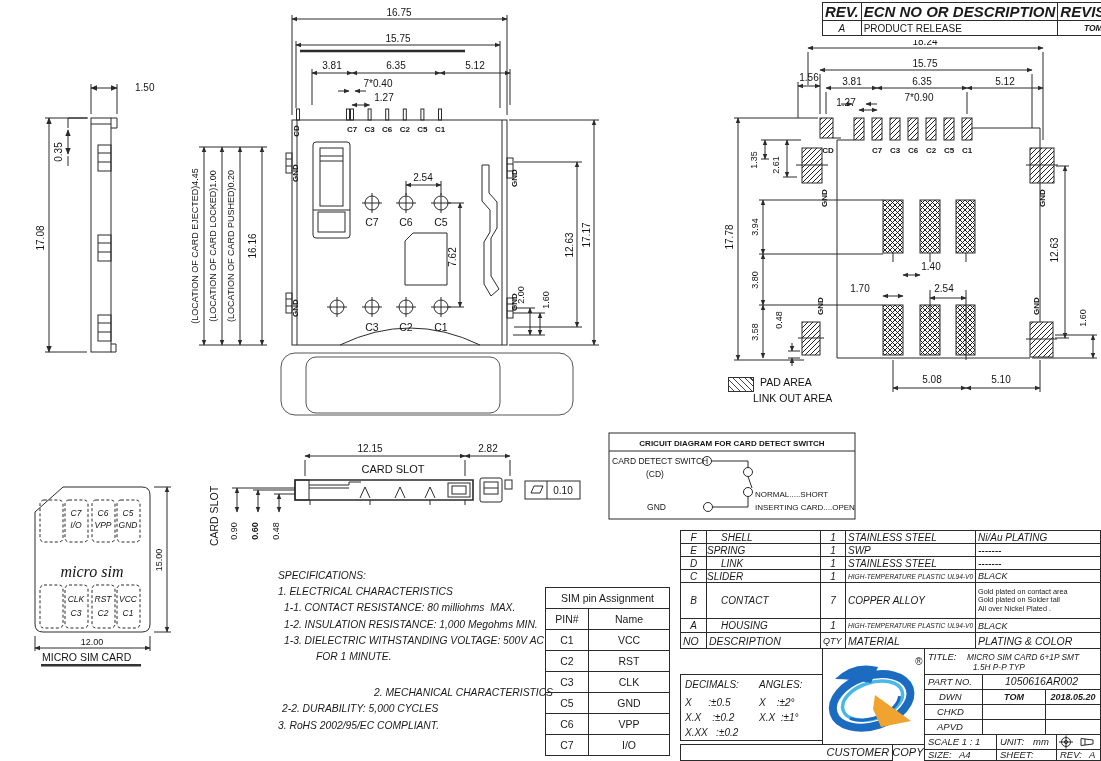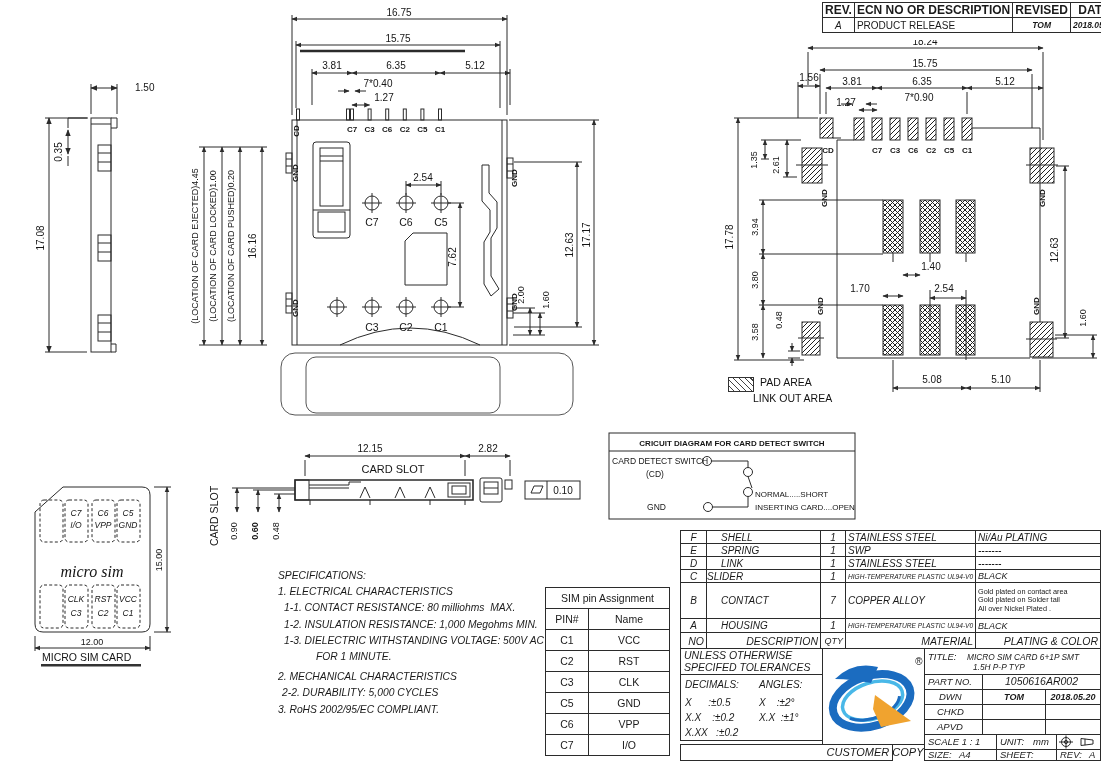--- a/index.html
+++ b/index.html
@@ -4,31 +4,31 @@
 <style>
   html,body{margin:0;padding:0;background:#e8e8e8;font-family:"Liberation Sans",sans-serif;}
   #sheet{position:relative;width:1101px;height:761px;background:#ffffff;overflow:hidden;color:#1a1a1a;}
   .abs{position:absolute;}
   svg text{font-family:"Liberation Sans",sans-serif;fill:#151515;}
   .d9{font-size:9px;} .d10{font-size:10px;} .d8{font-size:8px;font-weight:bold;} .d8n{font-size:8px;}
   .lbl{font-size:8.5px;} .big{font-size:10.5px;}
   table{border-collapse:collapse;}
   td,th{border:1px solid #2b2b2b;padding:0 2px;overflow:hidden;white-space:nowrap;}
   
-  #revtbl{font-size:10px;} #revtbl th{font-weight:bold;font-size:12px;}
+  #revtbl{font-size:10px;} #revtbl th{font-style:italic;font-weight:bold;font-size:15px;}
   
   #specs div{font-size:10.3px;font-style:italic;line-height:16.2px;white-space:pre;}
-  .ind1{padding-left:6px;} .ind2{padding-left:38px;} .ind3{padding-left:4px;} .gap{margin-top:4px;}
+  .ind1{padding-left:6px;} .ind2{padding-left:38px;} .ind3{padding-left:4px;} .gap{margin-top:20px;text-align:right;}
   
   #pintbl{font-size:10.5px;} #pintbl td{text-align:center;height:20px;}
   #pintbl .tt{height:20px;}
   
   #parts{font-size:10px;table-layout:fixed;} #parts td{font-style:italic;height:12px;}
   #parts .sm{font-size:6.6px;} #parts .pl3{font-size:7.3px;font-style:normal;white-space:pre-line;line-height:8.5px;}
-  #parts .hd{text-align:right;font-size:10.5px;}
+  #parts .hd{text-align:left;font-size:10.5px;}
   
   .tb{position:absolute;border:1px solid #2b2b2b;box-sizing:border-box;font-style:italic;}
   .tb-lab{font-size:9.5px;} .pre{white-space:pre;}
   .legend{font-size:10.5px;color:#111;}
   .swatch{position:absolute;width:24px;height:13px;border:1px solid #333;
     background:repeating-linear-gradient(45deg,#fff 0 3px,#444 3px 4.2px);}
 </style>
 </head>
 <body>
 
@@ -507,21 +507,21 @@
     <tbody>
         <tr>
           <td style="text-align:center">F</td>
           <td style="padding-left:14px">SHELL</td>
           <td style="text-align:center">1</td>
           <td>STAINLESS STEEL</td>
           <td>Ni/Au PLATING</td>
         </tr>
     <tr>
           <td style="text-align:center">E</td>
-          <td style="padding-left:14px">SPRING</td>
+          <td style="padding-left:0">SPRING</td>
           <td style="text-align:center">1</td>
           <td>SWP</td>
           <td>-------</td>
         </tr>
     <tr>
           <td style="text-align:center">D</td>
           <td style="padding-left:14px">LINK</td>
           <td style="text-align:center">1</td>
           <td>STAINLESS STEEL</td>
           <td>-------</td>
@@ -553,24 +553,20 @@
       <td class="hd">NO</td>
           <td class="hd">DESCRIPTION</td>
       <td class="hd" style="font-size:9px">QTY</td>
           <td class="hd">MATERIAL</td>
       <td class="hd">PLATING &amp; COLOR</td>
         </tr>
   </tbody>
     </table>
 
   <div class="abs" style="left:680px;top:648px;width:421px;height:113px">
-    <div class="tb" style="left:0;top:0;width:143px;height:27px;padding:1px 3px;font-size:10.5px;line-height:11.5px">
-      <div>UNLESS OTHERWISE</div>
-        <div>SPECIFED TOLERANCES</div>
-    </div>
     <div class="tb pre" style="left:0;top:26px;width:143px;height:67px;font-size:10px">
       <span class="abs" style="left:4px;top:4px">DECIMALS:</span>
       <span class="abs" style="left:78px;top:4px">ANGLES:</span>
       <span class="abs" style="left:4px;top:22px">X      :±0.5</span>
       <span class="abs" style="left:78px;top:22px">X    :±2°</span>
       <span class="abs" style="left:4px;top:37px">X.X    :±0.2</span>
       <span class="abs" style="left:78px;top:37px">X.X  :±1°</span>
       <span class="abs" style="left:4px;top:52px">X.XX   :±0.2</span>
     </div>
     <div class="tb" style="left:142px;top:0;width:103px;height:97px">

